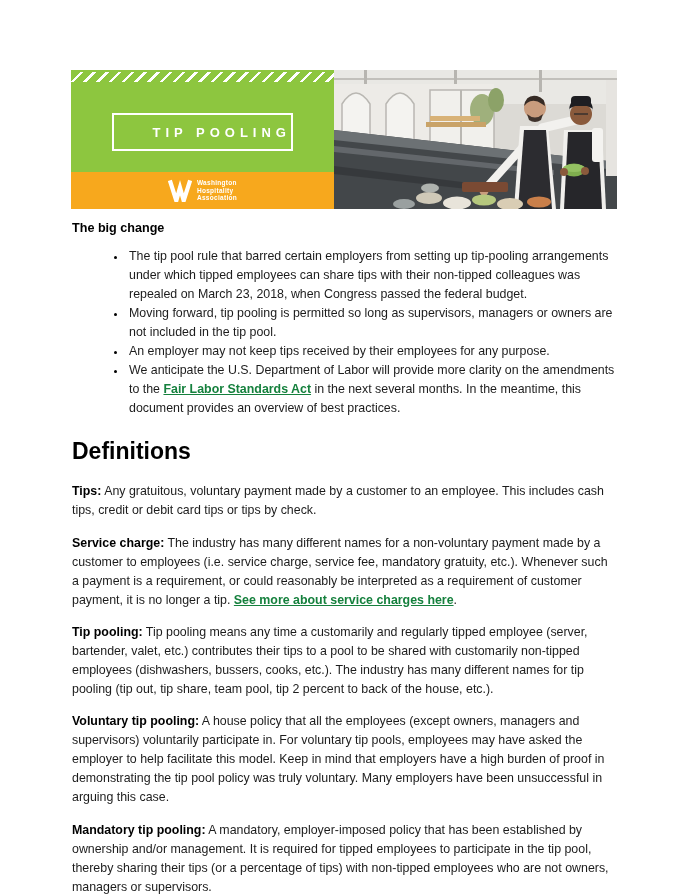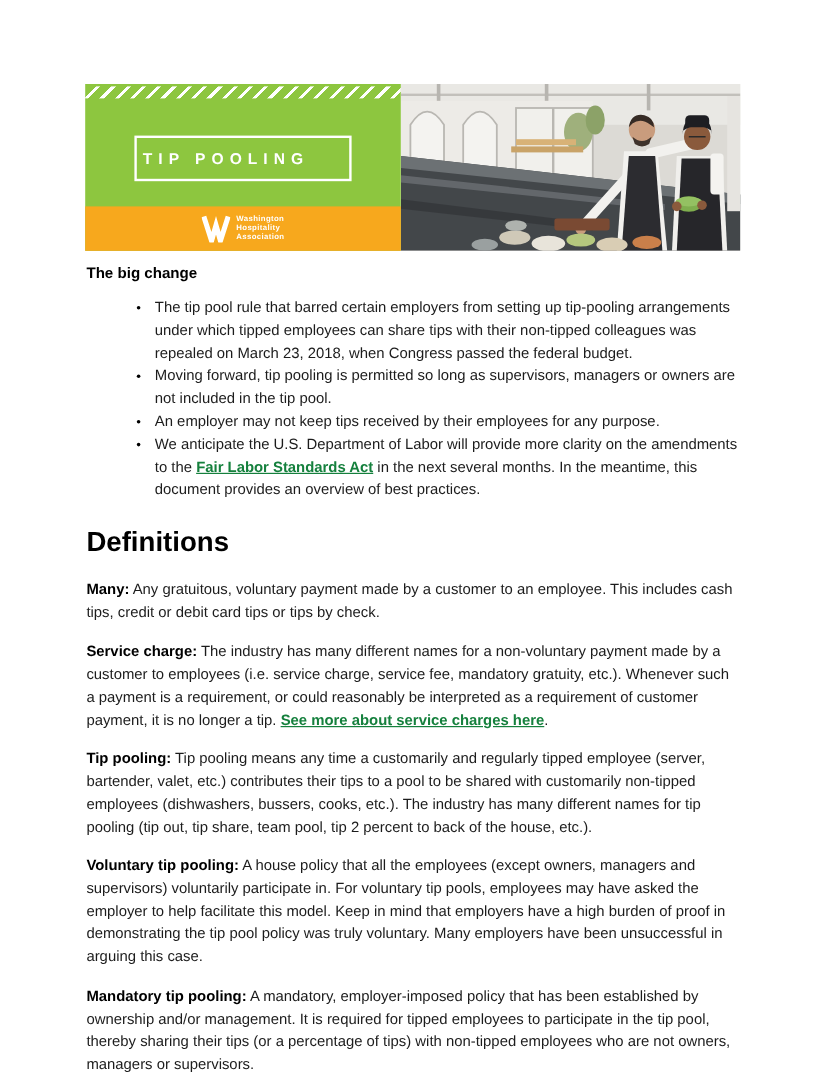--- a/index.html
+++ b/index.html
@@ -13,21 +13,21 @@
 
   
   .banner { position:absolute; left:71px; top:70px; width:546px; height:139px; display:flex; }
   .banner-left { position:relative; width:263px; height:139px; background:#8dc63f; flex:none; }
   .stripes {
     position:absolute; left:0; top:2px; width:100%; height:10px;
     background:repeating-linear-gradient(135deg, transparent 0 6.5px, #ffffff 6.5px 9px);
   }
   .tp-box {
     position:absolute; left:41px; top:43px; width:181px; height:38px;
-    border:2px solid #ffffff; display:flex; align-items:center; justify-content:flex-start;
+    border:2px solid #ffffff; display:flex; align-items:center; justify-content:flex-end;
   }
   .tp-box span {
     color:#fff; font-weight:bold; font-size:13px; letter-spacing:5px;
     padding-left:5px; white-space:nowrap;
   }
   .orange-strip {
     position:absolute; left:0; bottom:0; width:100%; height:37px; background:#f7a81d;
     display:flex; align-items:center; justify-content:center; gap:5px;
   }
   .logo-w { flex:none; display:block; }
@@ -149,21 +149,21 @@
         <span>An employer may not keep tips received by their employees for any purpose.</span>
       </li>
       <li>
         <span>We anticipate the U.S. Department of Labor will provide more clarity on the amendments to the </span><a class="doclink">Fair Labor Standards Act</a><span> in the next several months. In the meantime, this document provides an overview of best practices.</span>
       </li>
     </ul>
 
     <h2 class="h-definitions">Definitions</h2>
 
     <p class="para">
-      <b>Many:</b><span> Any gratuitous, voluntary payment made by a customer to an employee. This includes cash tips, credit or debit card tips or tips by check.</span>
+      <b>Tips:</b><span> Any gratuitous, voluntary payment made by a customer to an employee. This includes cash tips, credit or debit card tips or tips by check.</span>
     </p>
 
     <p class="para">
       <b>Service charge:</b><span> The industry has many different names for a non-voluntary payment made by a customer to employees (i.e. service charge, service fee, mandatory gratuity, etc.). Whenever such a payment is a requirement, or could reasonably be interpreted as a requirement of customer payment, it is no longer a tip. </span><a class="doclink">See more about service charges here</a><span>.</span>
     </p>
 
     <p class="para">
       <b>Tip pooling:</b><span>  Tip pooling means any time a customarily and regularly tipped employee (server, bartender, valet, etc.) contributes their tips to a pool to be shared with customarily non-tipped employees (dishwashers, bussers, cooks, etc.). The industry has many different names for tip pooling (tip out, tip share, team pool, tip 2 percent to back of the house, etc.).</span>
     </p>
 

